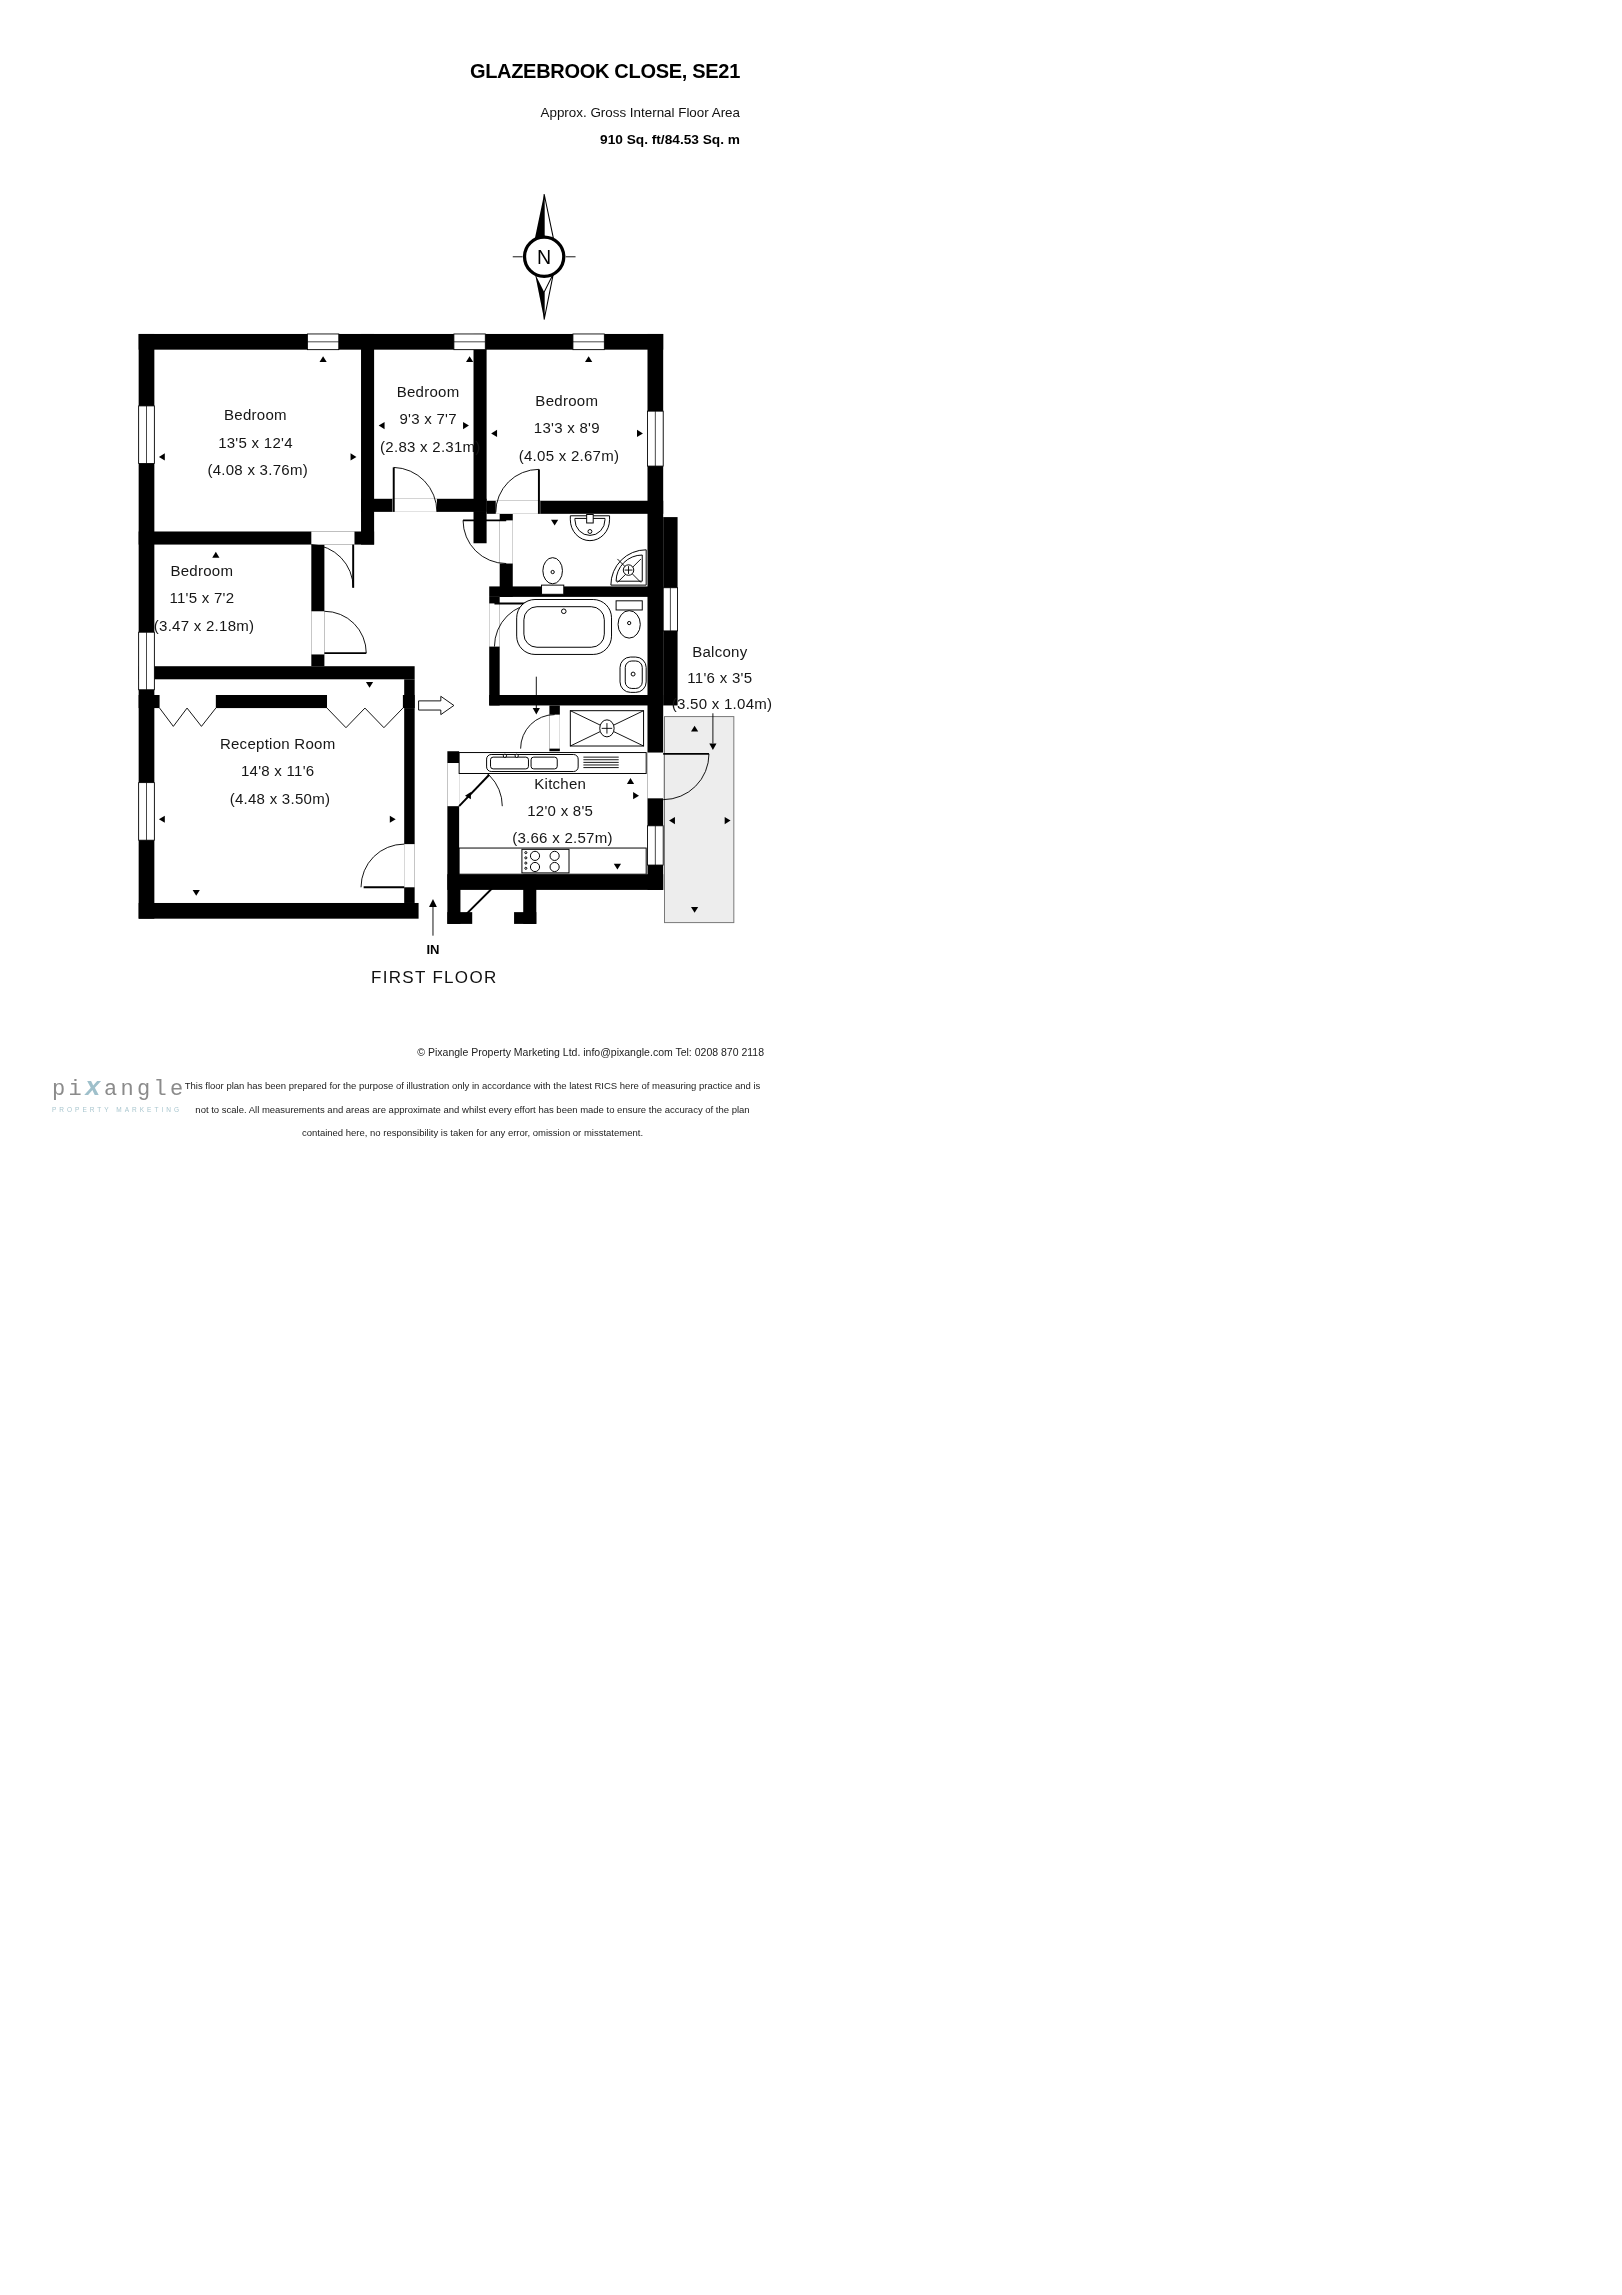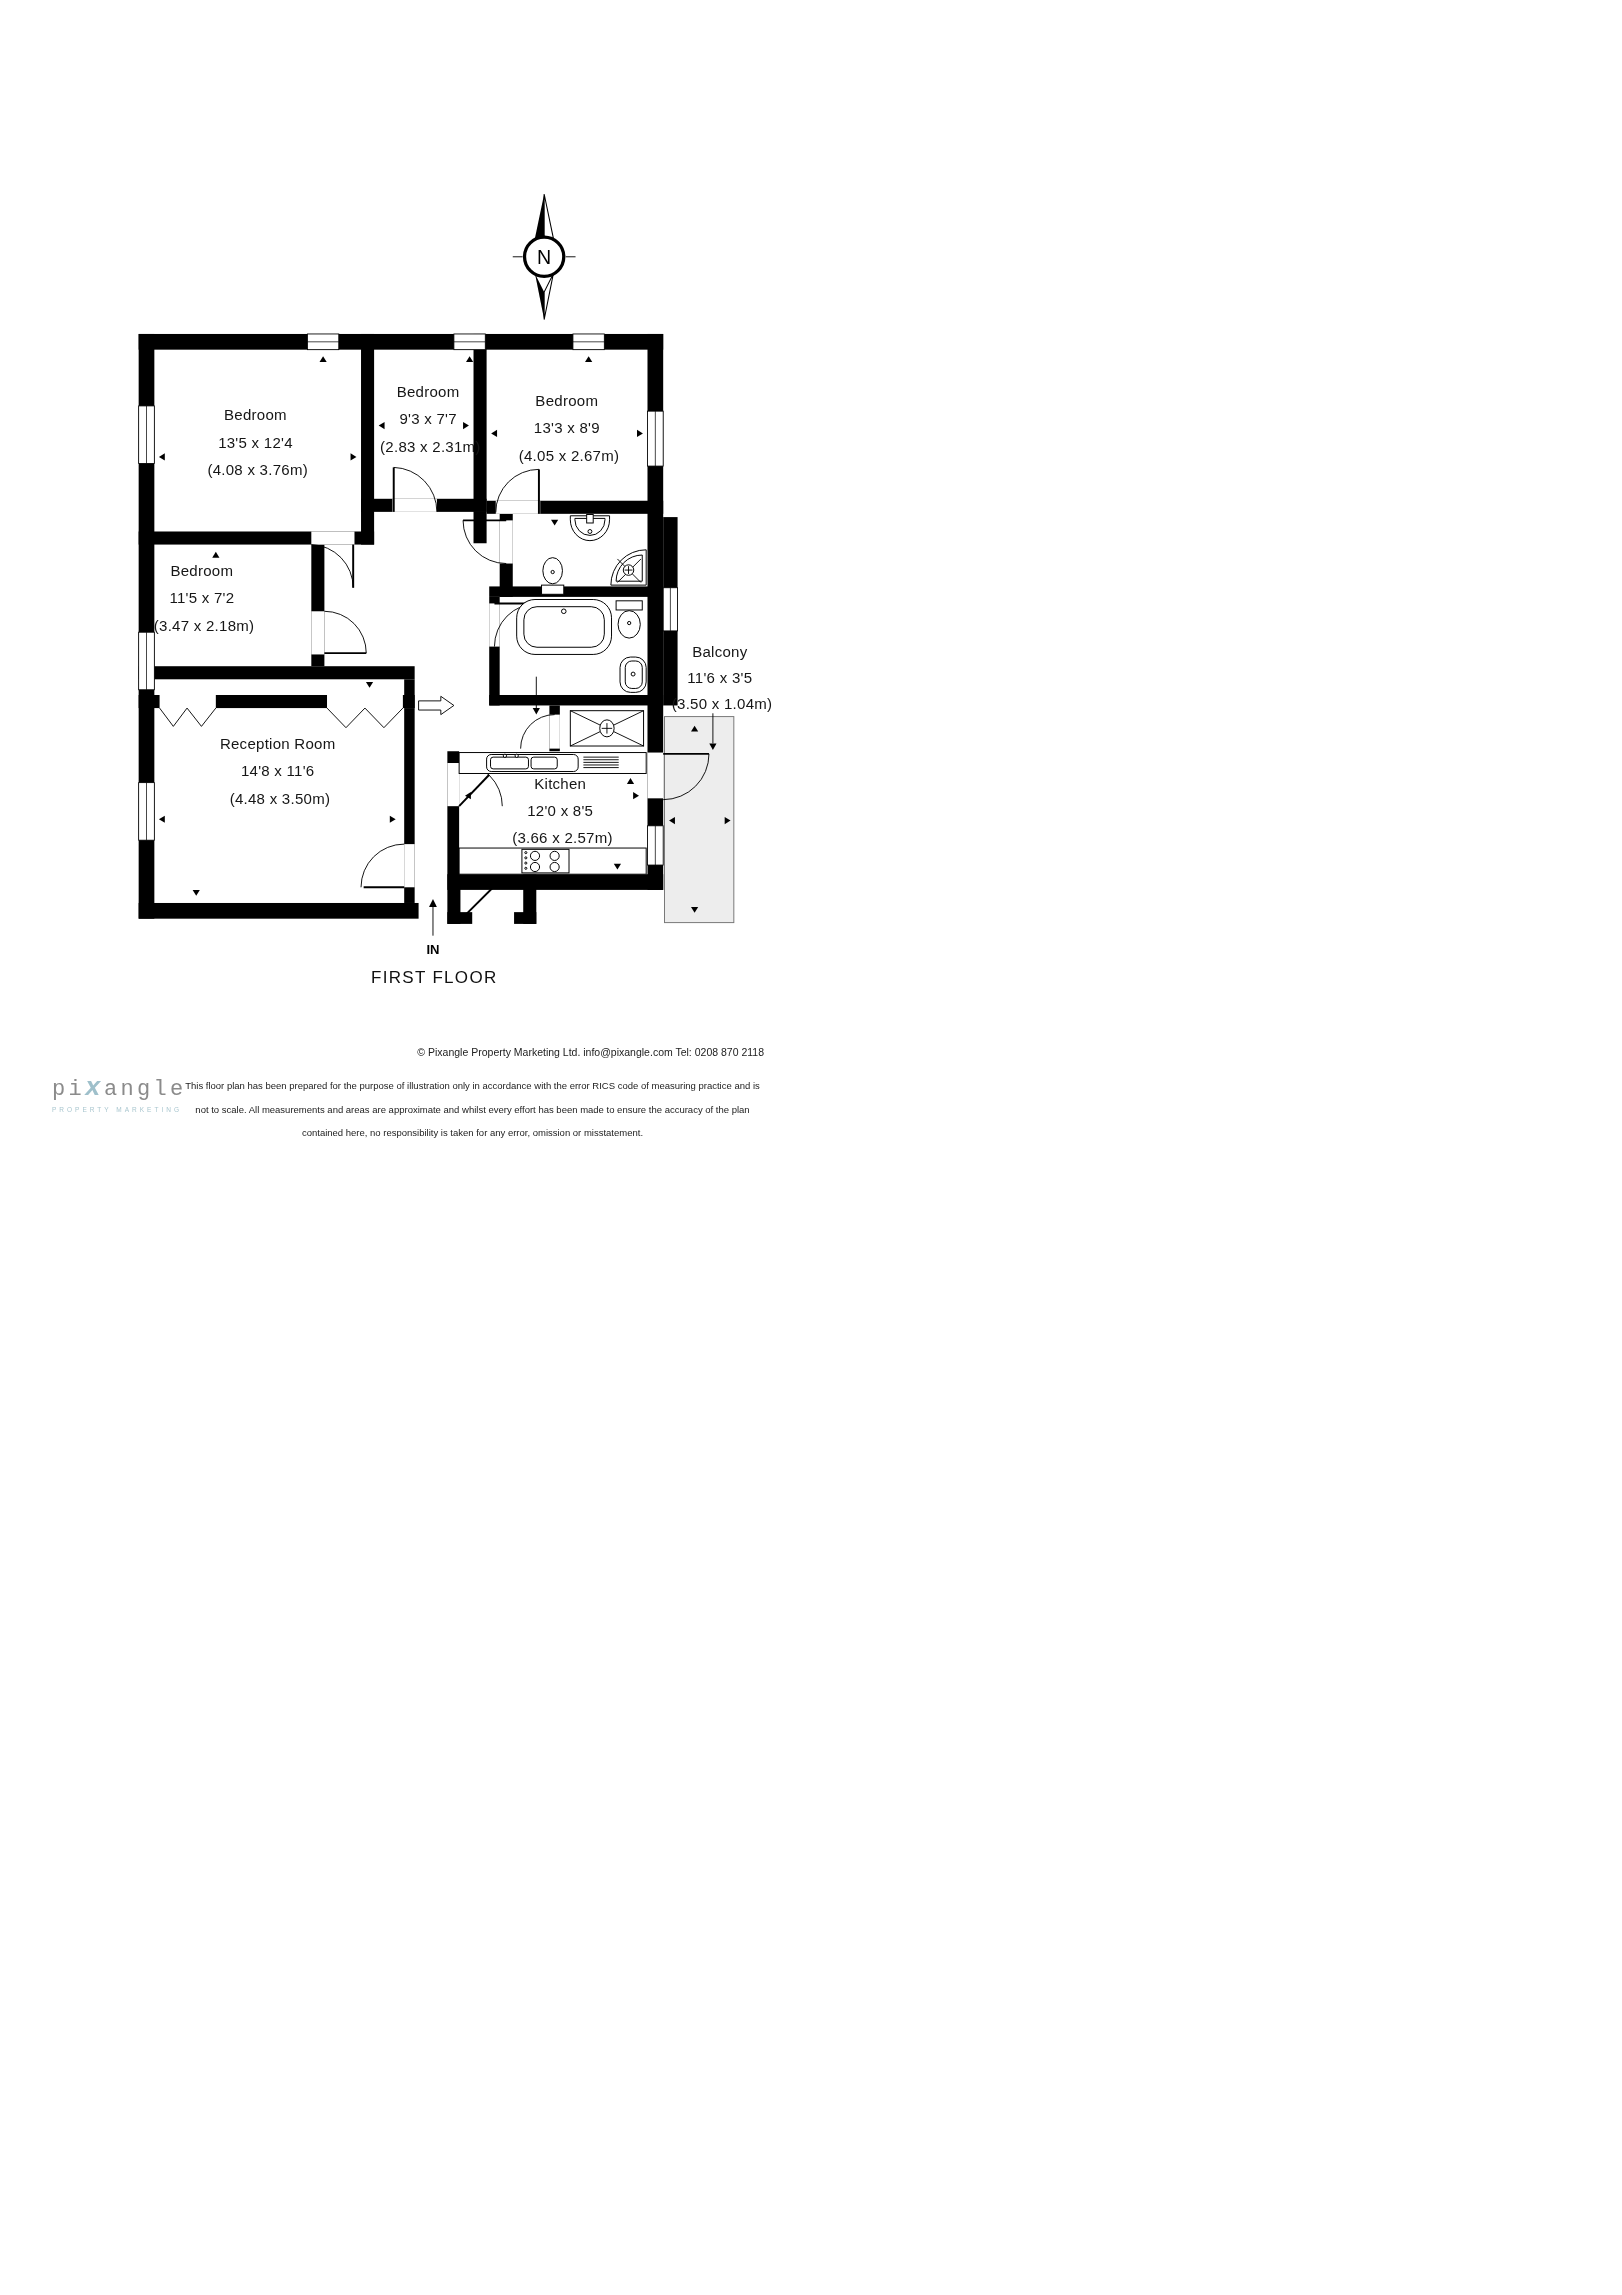--- a/index.html
+++ b/index.html
@@ -31,20 +31,25 @@
   .logo-word{font-family:"Liberation Mono","DejaVu Sans Mono",monospace;font-size:22px;
              color:#8b8b8b;letter-spacing:3.3px;}
   .logo-x{color:#9fc0cb;font-size:26px;font-style:italic;font-weight:700;}
   .logo-tag{font-size:6.5px;letter-spacing:3px;color:#a9c6cf;margin-top:2.6px;}
 </style>
 </head>
 <body>
 
 <div class="page">
 
+  <div class="header">
+    <div class="title">GLAZEBROOK CLOSE, SE21</div>
+    <div class="subtitle">Approx. Gross Internal Floor Area</div>
+    <div class="area">910 Sq. ft/84.53 Sq. m</div>
+  </div>
 
   <svg width="811" height="1148" viewBox="0 0 1240 1754" style="position:absolute;left:0;top:0;">
 
     <g>
       <line x1="784" y1="392" x2="799" y2="392" class="ln"></line>
       <line x1="865" y1="392" x2="880" y2="392" class="ln"></line>
       <polygon points="832,296 817,368 832,360" fill="#000"></polygon>
       <polygon points="832,296 847,368 832,360" fill="#fff" stroke="#000" stroke-width="1.6"></polygon>
       <polygon points="818,418 832,488 832,446" fill="#000"></polygon>
       <polygon points="846,418 832,488 832,446" fill="#fff" stroke="#000" stroke-width="1.6"></polygon>
@@ -334,21 +339,21 @@
       </text>
     </g>
 
     <text class="in-label" x="662" y="1458" text-anchor="middle">IN</text>
     <text class="floor-label" x="664" y="1502" text-anchor="middle">FIRST FLOOR</text>
   </svg>
 
   <div class="footer-copy">© Pixangle Property Marketing Ltd. info@pixangle.com Tel: 0208 870 2118</div>
 
   <div class="disclaimer">
-    <div>This floor plan has been prepared for the purpose of illustration only in accordance with the error RICS code of measuring practice and is</div>
+    <div>This floor plan has been prepared for the purpose of illustration only in accordance with the latest RICS here of measuring practice and is</div>
     <div>not to scale. All measurements and areas are approximate and whilst every effort has been made to ensure the accuracy of the plan</div>
     <div>contained here, no responsibility is taken for any error, omission or misstatement.</div>
   </div>
 
   <div class="logo">
     <div class="logo-word"><span>pi</span><span class="logo-x">x</span><span>angle</span></div>
     <div class="logo-tag">PROPERTY MARKETING</div>
   </div>
 
 </div>

